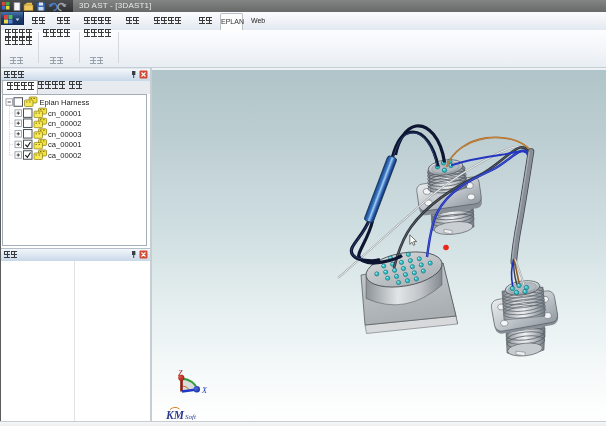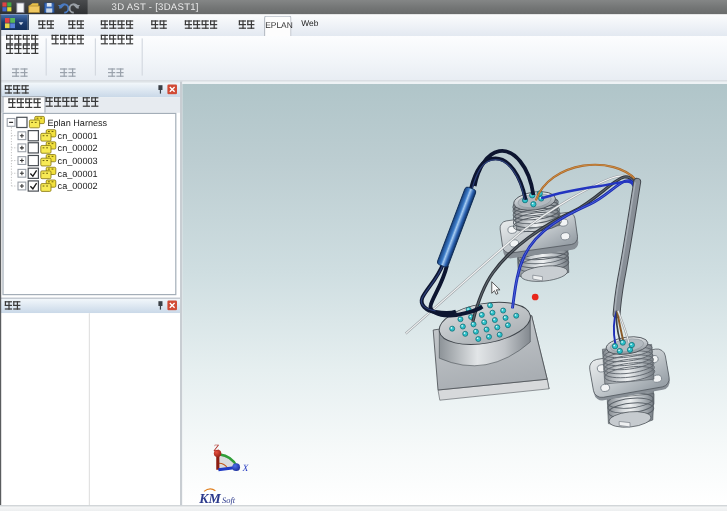--- a/index.html
+++ b/index.html
@@ -14,21 +14,21 @@
 linear-gradient(#3a3a3a,#3a3a3a) 0 0/1px 4px no-repeat}
 .hg{display:inline-block;width:6.2px;height:7px;margin:0 0.9px 0 0;vertical-align:top;
 background:
 linear-gradient(#9aa2ac,#9aa2ac) 0 0/6.5px 1px no-repeat,
 linear-gradient(#9aa2ac,#9aa2ac) 0 3px/6.5px 1px no-repeat,
 linear-gradient(#9aa2ac,#9aa2ac) 0 6px/6.5px 1px no-repeat,
 linear-gradient(#9aa2ac,#9aa2ac) 3px 0/1px 7px no-repeat}
 
 #title{left:0;top:0;width:606px;height:12px;background:linear-gradient(#848686,#737575 55%,#696b6b)}
 #qat{left:0;top:0;width:73px;height:12px;background:linear-gradient(#4a4c4e,#2e3032)}
-#ttext{left:93px;top:2px;font-size:8px;color:#e9e9e9;letter-spacing:.2px}
+#ttext{left:79px;top:2px;font-size:8px;color:#e9e9e9;letter-spacing:.2px}
 
 #tabrow{left:0;top:12px;width:606px;height:18px;background:linear-gradient(#fbfcfd,#e3e9f1)}
 #filebtn{left:0;top:12px;width:24px;height:13px;background:linear-gradient(#4872ae,#1c3c6e 50%,#122f5c);border-right:1px solid #0e2748}
 .tab{top:16.5px;font-size:7.5px;color:#1c1c1c}
 #eptab{left:220px;top:13px;width:23px;height:17px;background:#fdfdfd;border:1px solid #b9bfc7;border-bottom:none;border-radius:2px 2px 0 0;text-align:center;font-size:7px;color:#333;padding-top:4px}
 
 #ribbon{left:0;top:30px;width:606px;height:38px;background:linear-gradient(#fcfdfe,#f2f5f9 55%,#e8edf3);border-bottom:1px solid #c7cdd5}
 .rsep{top:32px;width:1px;height:31px;background:#d4d9e0}
 
 #phead1{left:0;top:68px;width:151px;height:12.5px;background:linear-gradient(#f2f7fb,#c9d8e8);border-top:1px solid #e0e6ec}

